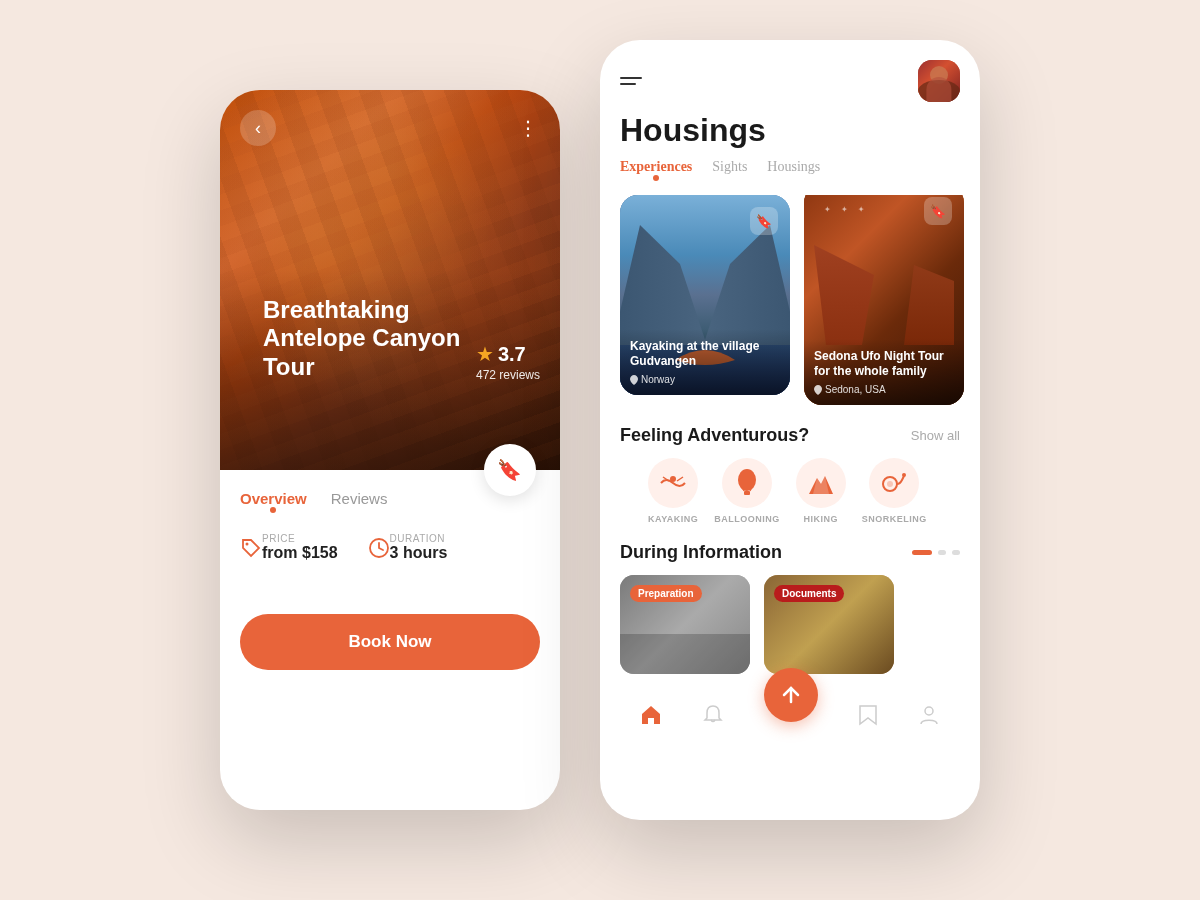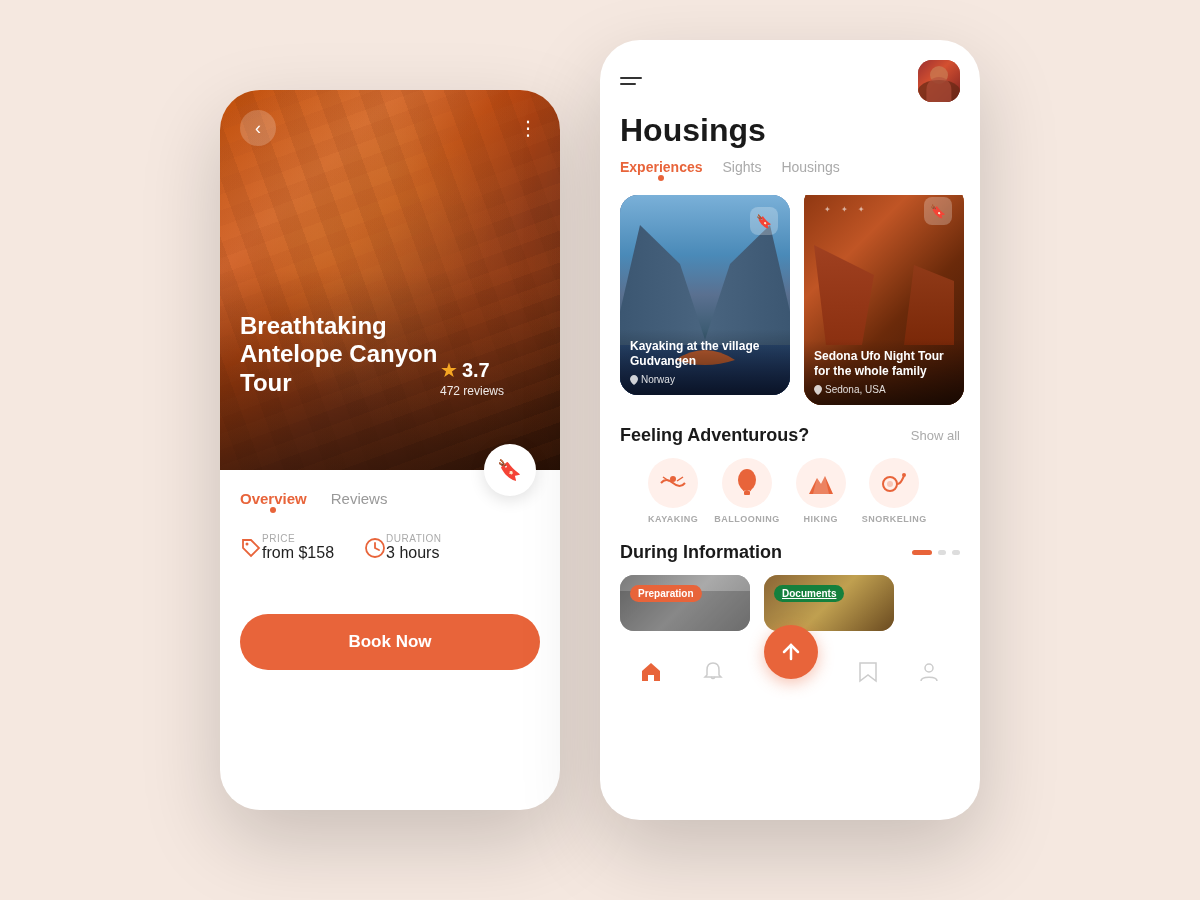--- a/index.html
+++ b/index.html
@@ -95,27 +95,28 @@
 
     .more-btn {
       color: white;
       font-size: 20px;
       cursor: pointer;
       letter-spacing: 2px;
     }
 
     .hero-content {
       position: absolute;
-      bottom: 72px;
+      bottom: 88px;
       left: 20px;
       right: 20px;
       z-index: 5;
       display: flex;
-      justify-content: flex-start;
+      justify-content: flex-end;
       align-items: flex-end;
+      gap: 13px;
     }
 
     .hero-title {
       color: white;
       font-size: 24px;
       font-weight: 700;
       line-height: 1.2;
       max-width: 200px;
     }
 
@@ -215,21 +216,21 @@
 
     .info-label {
       font-size: 10px;
       color: #aaa;
       text-transform: uppercase;
       letter-spacing: 0.5px;
     }
 
     .info-value {
       font-size: 16px;
-      font-weight: 400;
+      font-weight: 700;
       color: #222;
     }
 
     .description-text {
       font-size: 13px;
       color: #888;
       line-height: 1.6;
     }
 
     .book-btn {
@@ -305,20 +306,21 @@
     .page-title {
       font-size: 32px;
       font-weight: 800;
       color: #1a1a1a;
     }
 
     .category-tabs {
       display: flex;
       gap: 20px;
       padding: 0 20px 14px;
+      font-family: Liberation Serif, serif;
     }
 
     .cat-tab {
       font-size: 14px;
       color: #aaa;
       cursor: pointer;
       padding-bottom: 6px;
       position: relative;
     }
 
@@ -502,21 +504,21 @@
     }
 
     .useful-cards-row {
       display: flex;
       gap: 14px;
       padding: 0 20px 0;
     }
 
     .useful-card {
       width: 130px;
-      height: 56px;
+      height: 99px;
       border-radius: 14px;
       overflow: hidden;
       position: relative;
       flex-shrink: 0;
     }
 
     .useful-card-bg {
       width: 100%;
       height: 100%;
       position: relative;
@@ -536,22 +538,21 @@
       left: 10px;
       background: #e8643a;
       color: white;
       font-size: 10px;
       font-weight: 600;
       padding: 3px 8px;
       border-radius: 10px;
     }
 
     .useful-card-right-label {
-      background: #15803d;
-      text-decoration: underline;
+      background: #b91c1c;
     }
 
     
     .bottom-nav {
       display: flex;
       justify-content: space-around;
       align-items: center;
       padding: 14px 20px 16px;
       background: white;
       position: relative;

